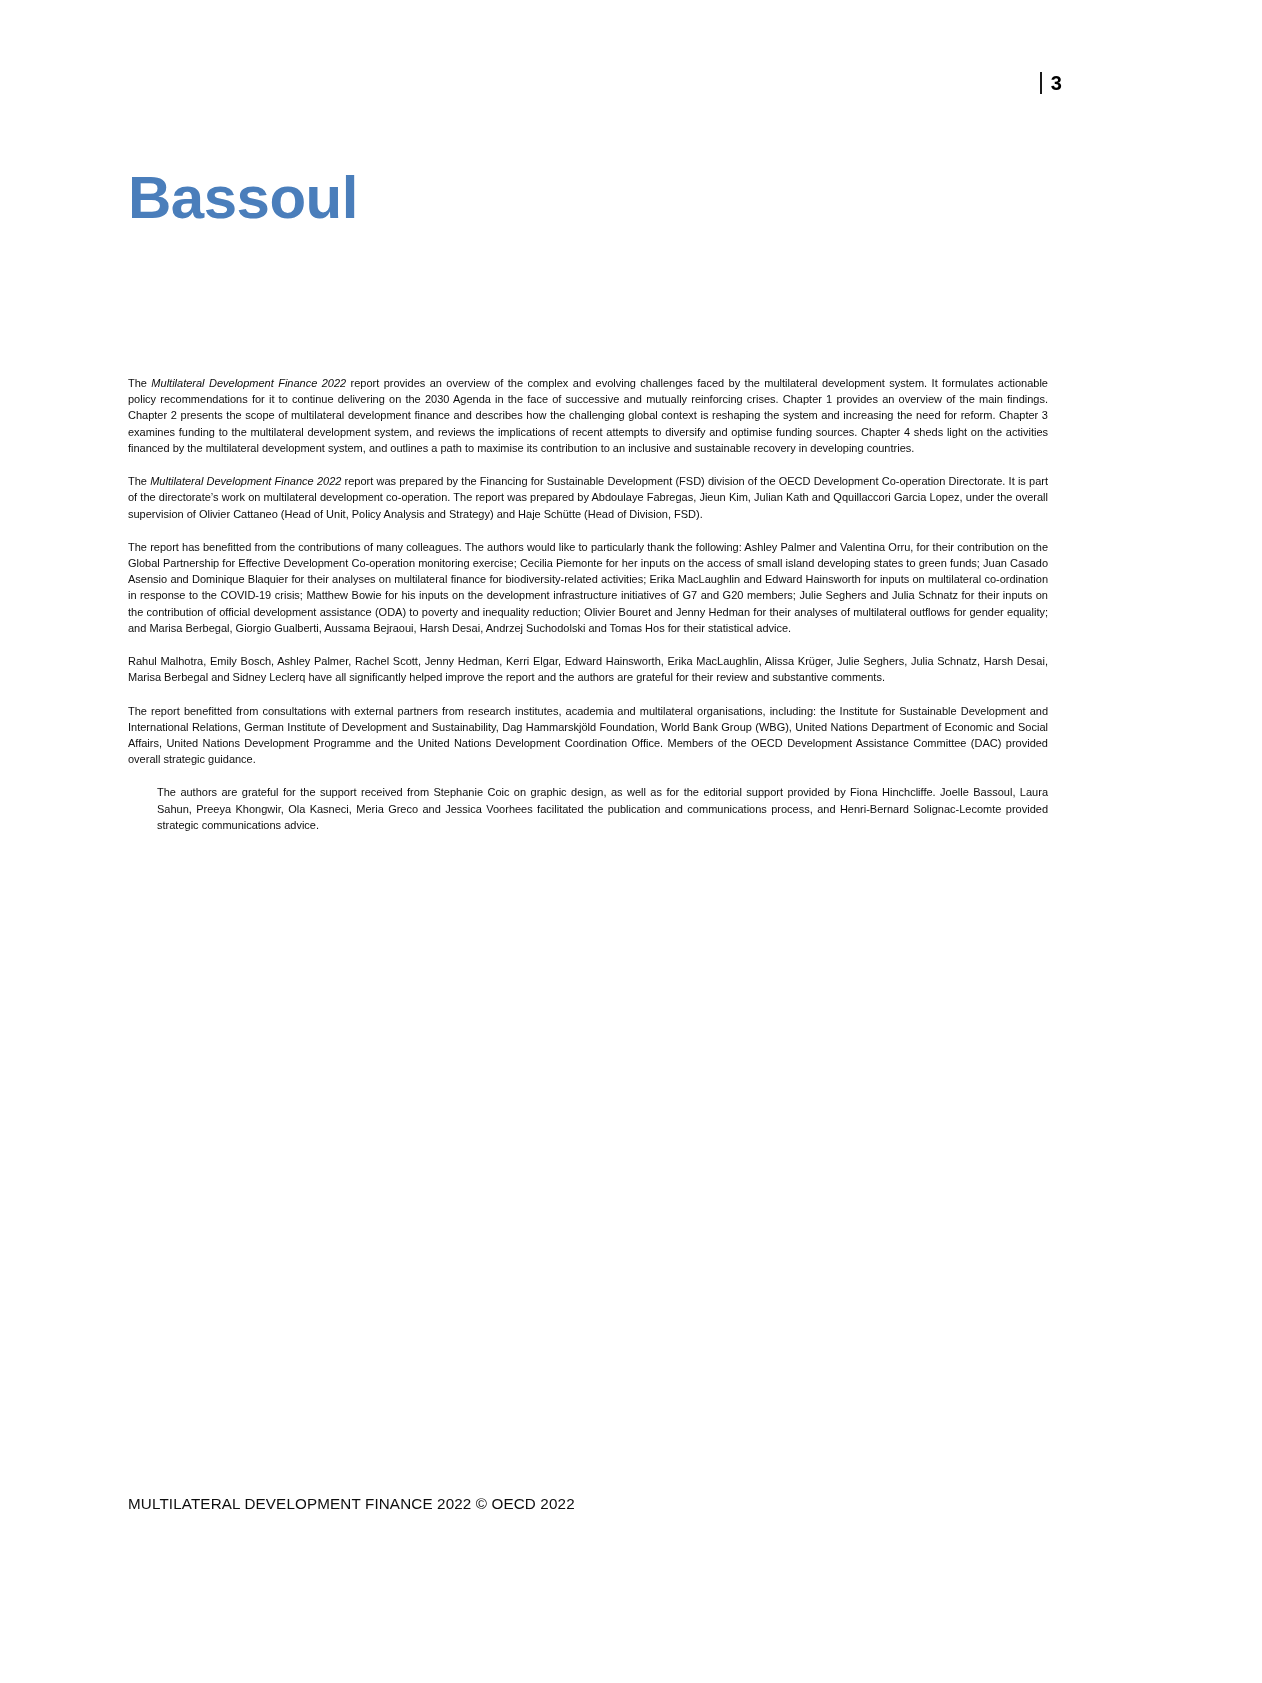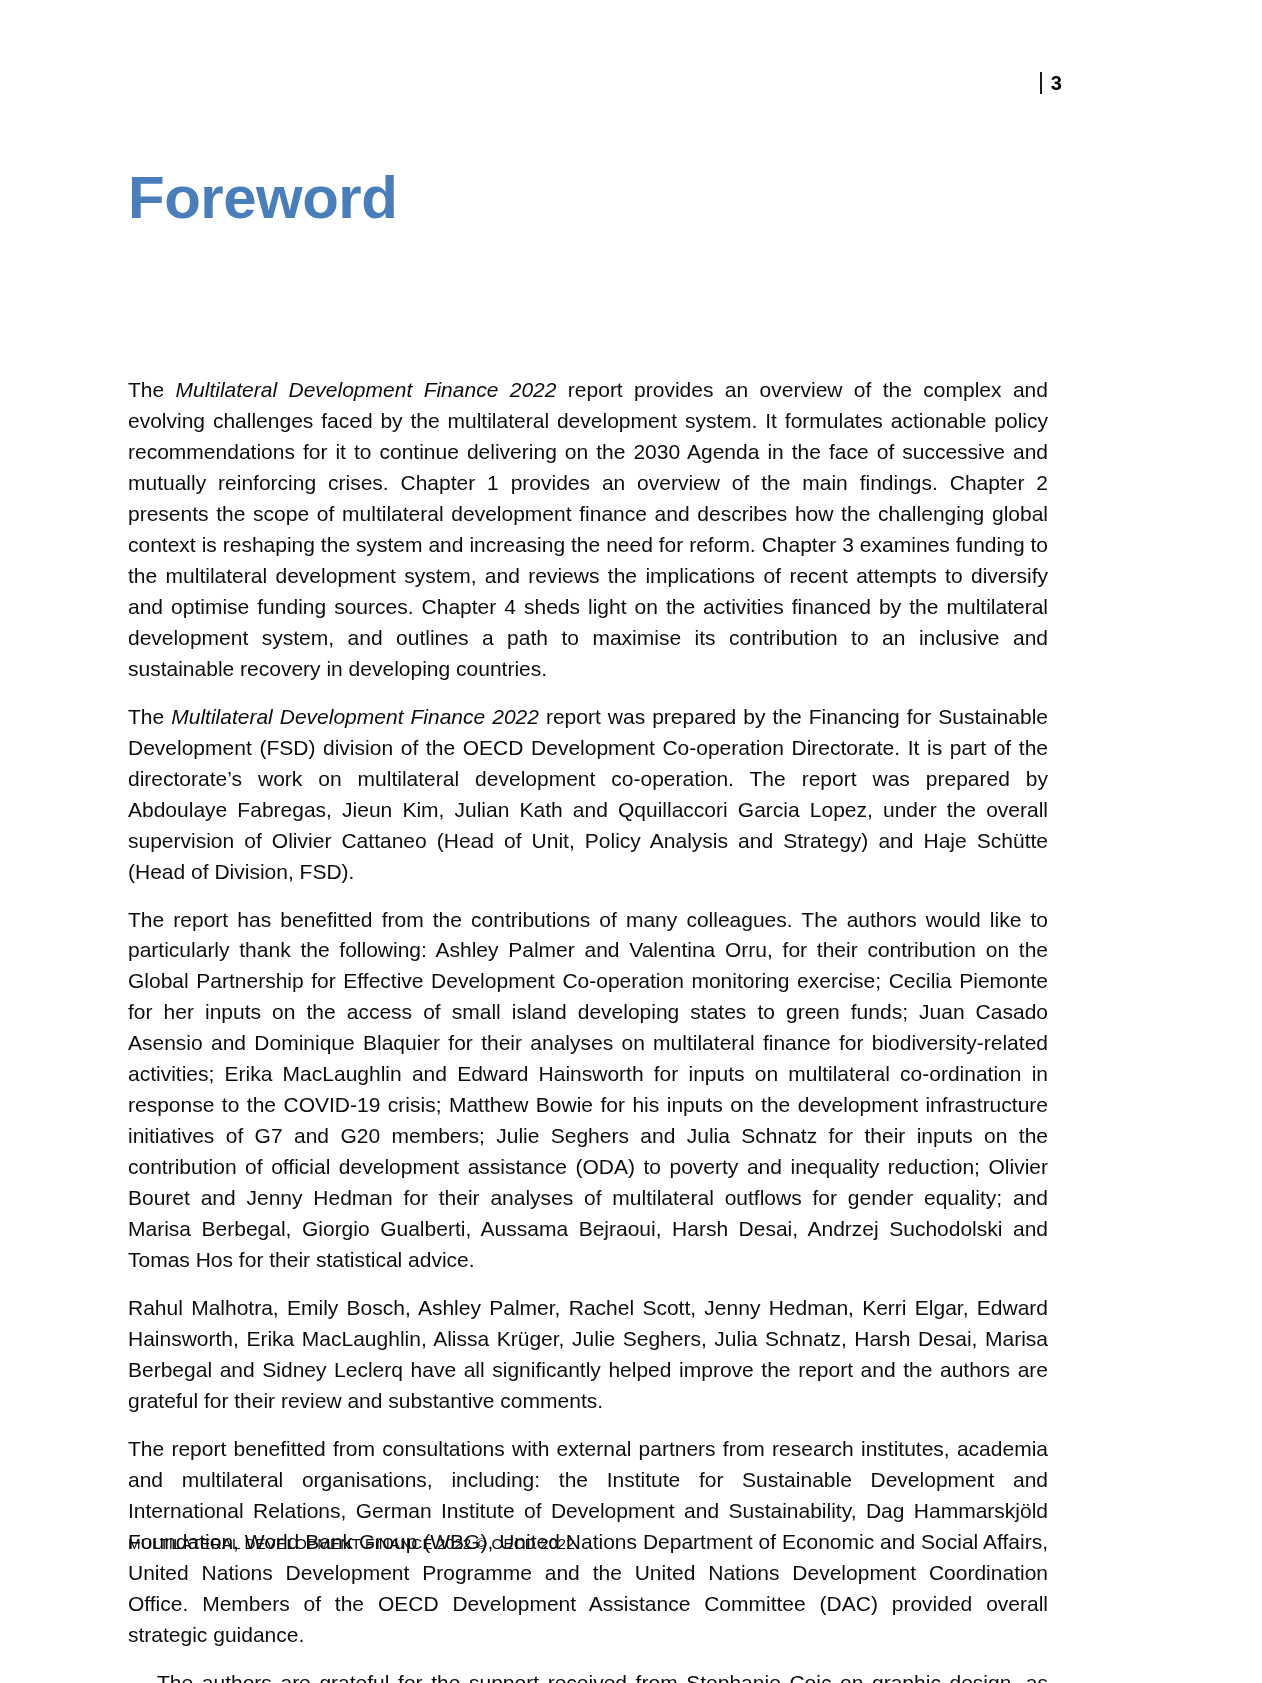--- a/index.html
+++ b/index.html
@@ -63,21 +63,21 @@
 
   
   .body-col {
     position: absolute;
     left: 128px;
     top: 375px;
     width: 920px;
   }
 
   .para {
-    font-size: 21px;
+    font-size: 11px;
     line-height: 1.475;
     text-align: justify;
     text-justify: inter-word;
     margin: 0 0 17px 0;
     color: #0d0d0d;
     -webkit-hyphens: none;
     hyphens: none;
   }
   .para:last-of-type { margin-bottom: 0; margin-left: 29px; }
 
@@ -87,33 +87,32 @@
 
   
   .footer {
     position: absolute;
     left: 128px;
     top: 1495px;
     font-size: 15.2px;
     letter-spacing: 0.15px;
     color: #0d0d0d;
     white-space: nowrap;
-    margin-top: 40px;
   }
 </style>
 </head>
 <body>
 
 <div class="page">
 
   <div class="page-header">
     <span class="rule"></span><span>3</span>
   </div>
 
-  <h1 class="doc-title">Foreword</h1>
+  <h1 class="doc-title">Bassoul</h1>
 
   <div class="body-col">
 
     <p class="para"><span>The </span><i>Multilateral Development Finance 2022</i><span> report provides an overview of the complex and evolving challenges faced by the multilateral development system. It formulates actionable policy recommendations for it to continue delivering on the 2030 Agenda in the face of successive and mutually reinforcing crises. Chapter 1 provides an overview of the main findings. Chapter 2 presents the scope of multilateral development finance and describes how the challenging global context is reshaping the system and increasing the need for reform. Chapter 3 examines funding to the multilateral development system, and reviews the implications of recent attempts to diversify and optimise funding sources. Chapter 4 sheds light on the activities financed by the multilateral development system, and outlines a path to maximise its contribution to an inclusive and sustainable recovery in developing countries.</span></p>
 
     <p class="para"><span>The </span><i>Multilateral Development Finance 2022</i><span> report was prepared by the Financing for Sustainable Development (FSD) division of the OECD Development Co-operation Directorate. It is part of the directorate’s work on multilateral development co-operation. The report was prepared by Abdoulaye Fabregas, Jieun Kim, Julian Kath and Qquillaccori Garcia Lopez, under the overall supervision of Olivier Cattaneo (Head of Unit, Policy Analysis and Strategy) and Haje Schütte (Head of Division, FSD).</span></p>
 
     <p class="para">The report has benefitted from the contributions of many colleagues. The authors would like to particularly thank the following: Ashley Palmer and Valentina Orru, for their contribution on the Global Partnership for Effective Development Co-operation monitoring exercise; Cecilia Piemonte for her inputs on the access of small island developing states to green funds; Juan Casado Asensio and Dominique Blaquier for their analyses on multilateral finance for biodiversity-related activities; Erika MacLaughlin and Edward Hainsworth for inputs on multilateral co-ordination in response to the COVID-19 crisis; Matthew Bowie for his inputs on the development infrastructure initiatives of G7 and G20 members; Julie Seghers and Julia Schnatz for their inputs on the contribution of official development assistance (ODA) to poverty and inequality reduction; Olivier Bouret and Jenny Hedman for their analyses of multilateral outflows for gender equality; and Marisa Berbegal, Giorgio Gualberti, Aussama Bejraoui, Harsh Desai, Andrzej Suchodolski and Tomas Hos for their statistical advice.</p>
 
     <p class="para">Rahul Malhotra, Emily Bosch, Ashley Palmer, Rachel Scott, Jenny Hedman, Kerri Elgar, Edward Hainsworth, Erika MacLaughlin, Alissa Krüger, Julie Seghers, Julia Schnatz, Harsh Desai, Marisa Berbegal and Sidney Leclerq have all significantly helped improve the report and the authors are grateful for their review and substantive comments.</p>

